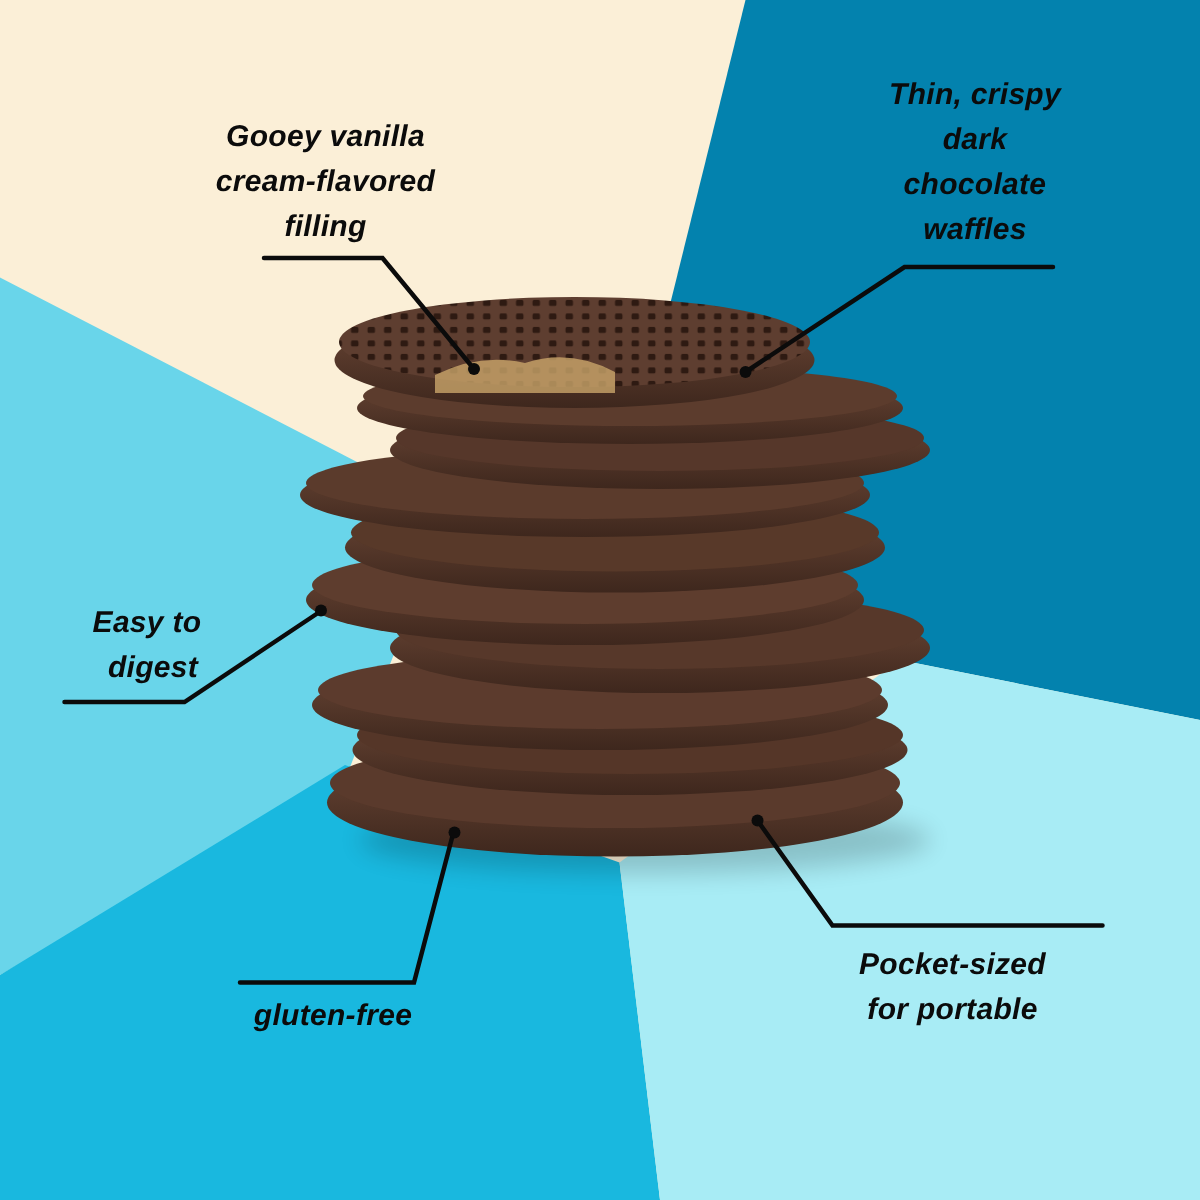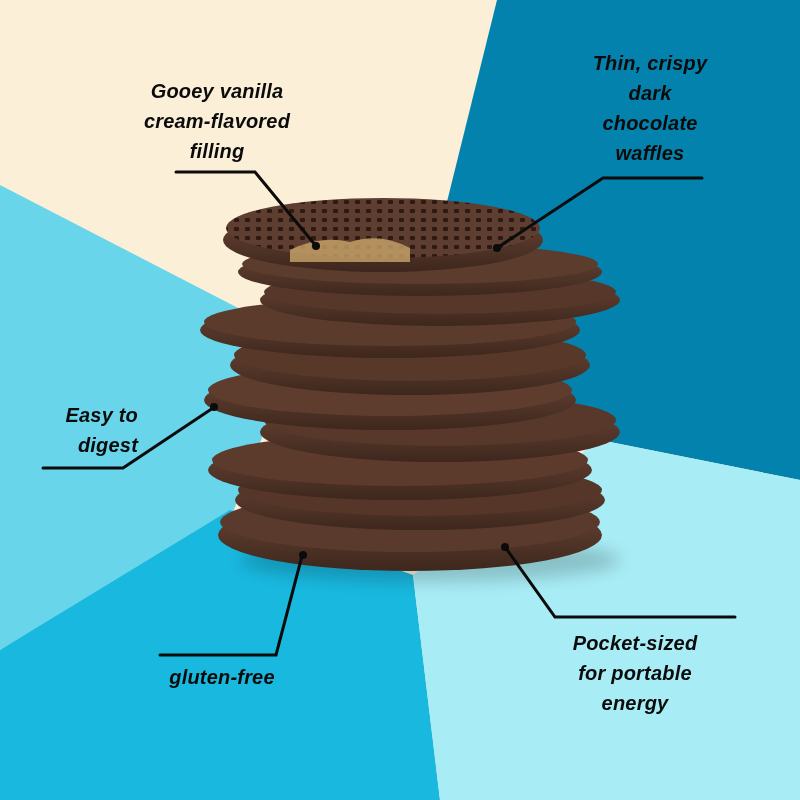--- a/index.html
+++ b/index.html
@@ -115,28 +115,27 @@
     <span>filling</span>
   </div>
 
   <div class="label" style="left:560px; top:48px; width:180px;">
     <span>Thin, crispy</span>
     <span>dark</span>
     <span>chocolate</span>
     <span>waffles</span>
   </div>
 
-  <div class="label" style="left:18px; top:400px; width:120px; text-align:right;">
+  <div class="label" style="left:32px; top:400px; width:120px; text-align:center;">
     <span style="padding-left:12px;">Easy to</span>
     <span style="padding-left:20px;">digest</span>
   </div>
 
   <div class="label" style="left:132px; top:662px; width:180px;">
     <span>gluten-free</span>
   </div>
 
   <div class="label" style="left:545px; top:628px; width:180px;">
     <span>Pocket-sized</span>
     <span>for portable</span>
-    <span>energy</span>
   </div>
 
 </div>
 
 </body></html>

